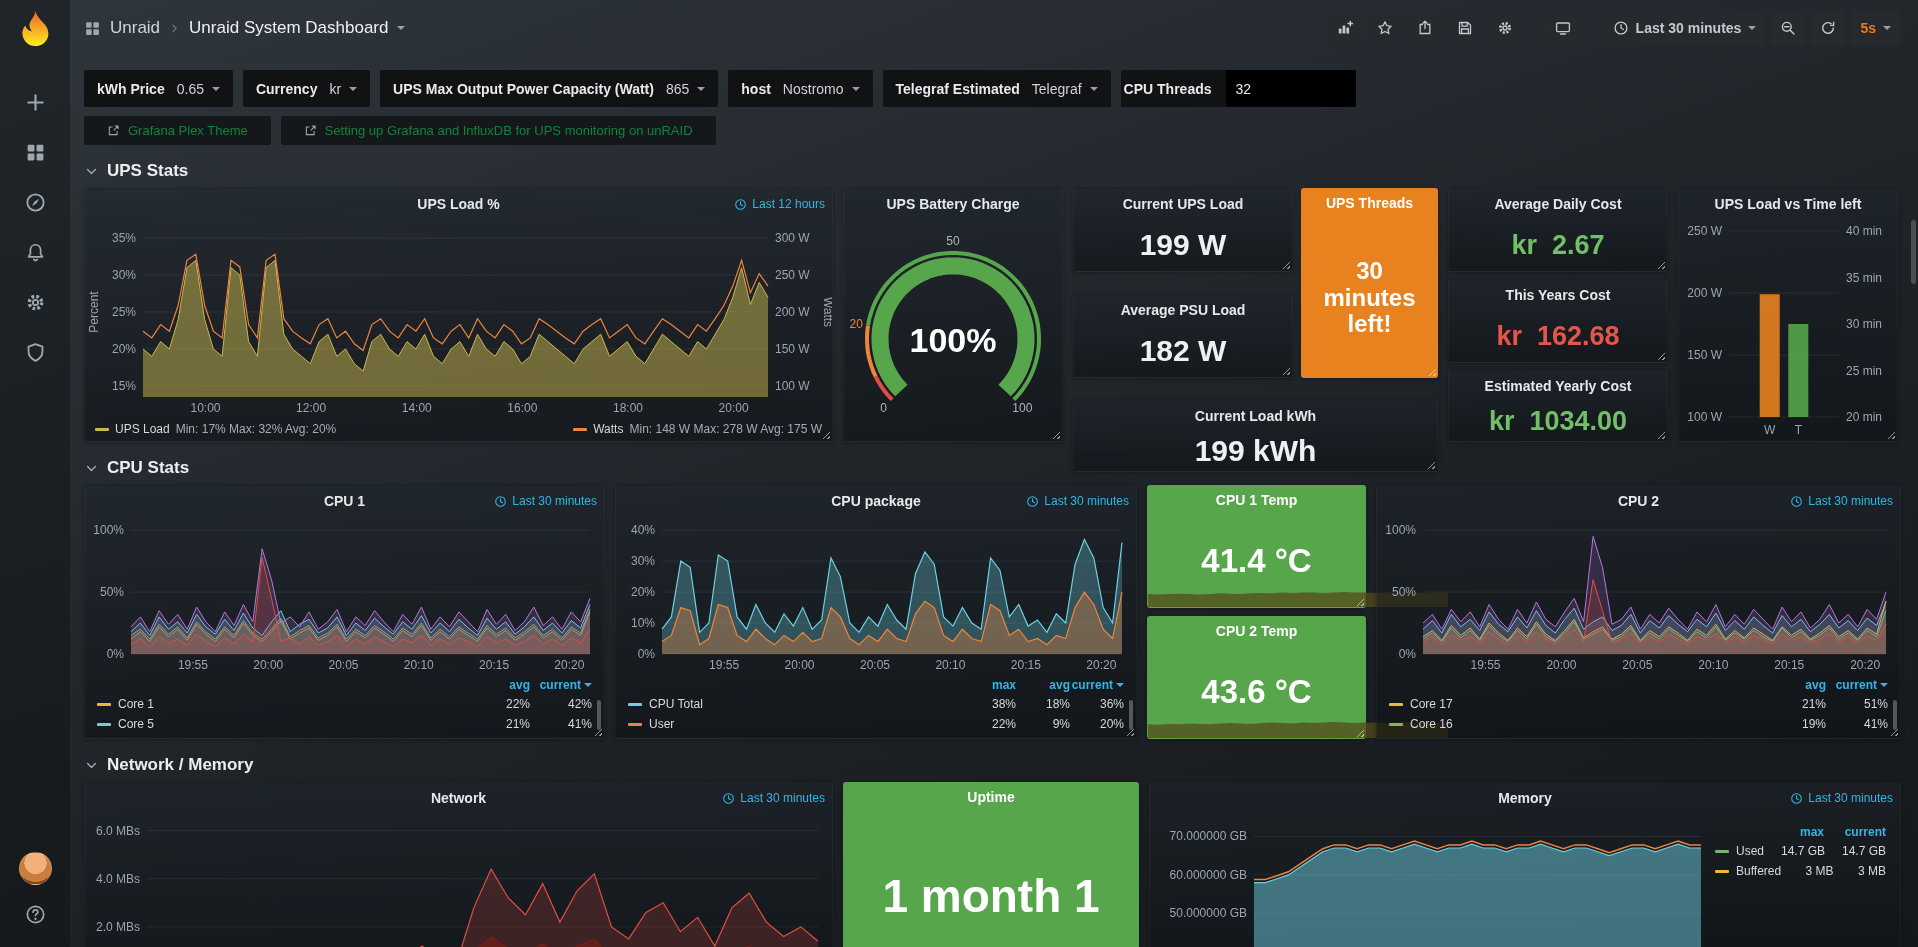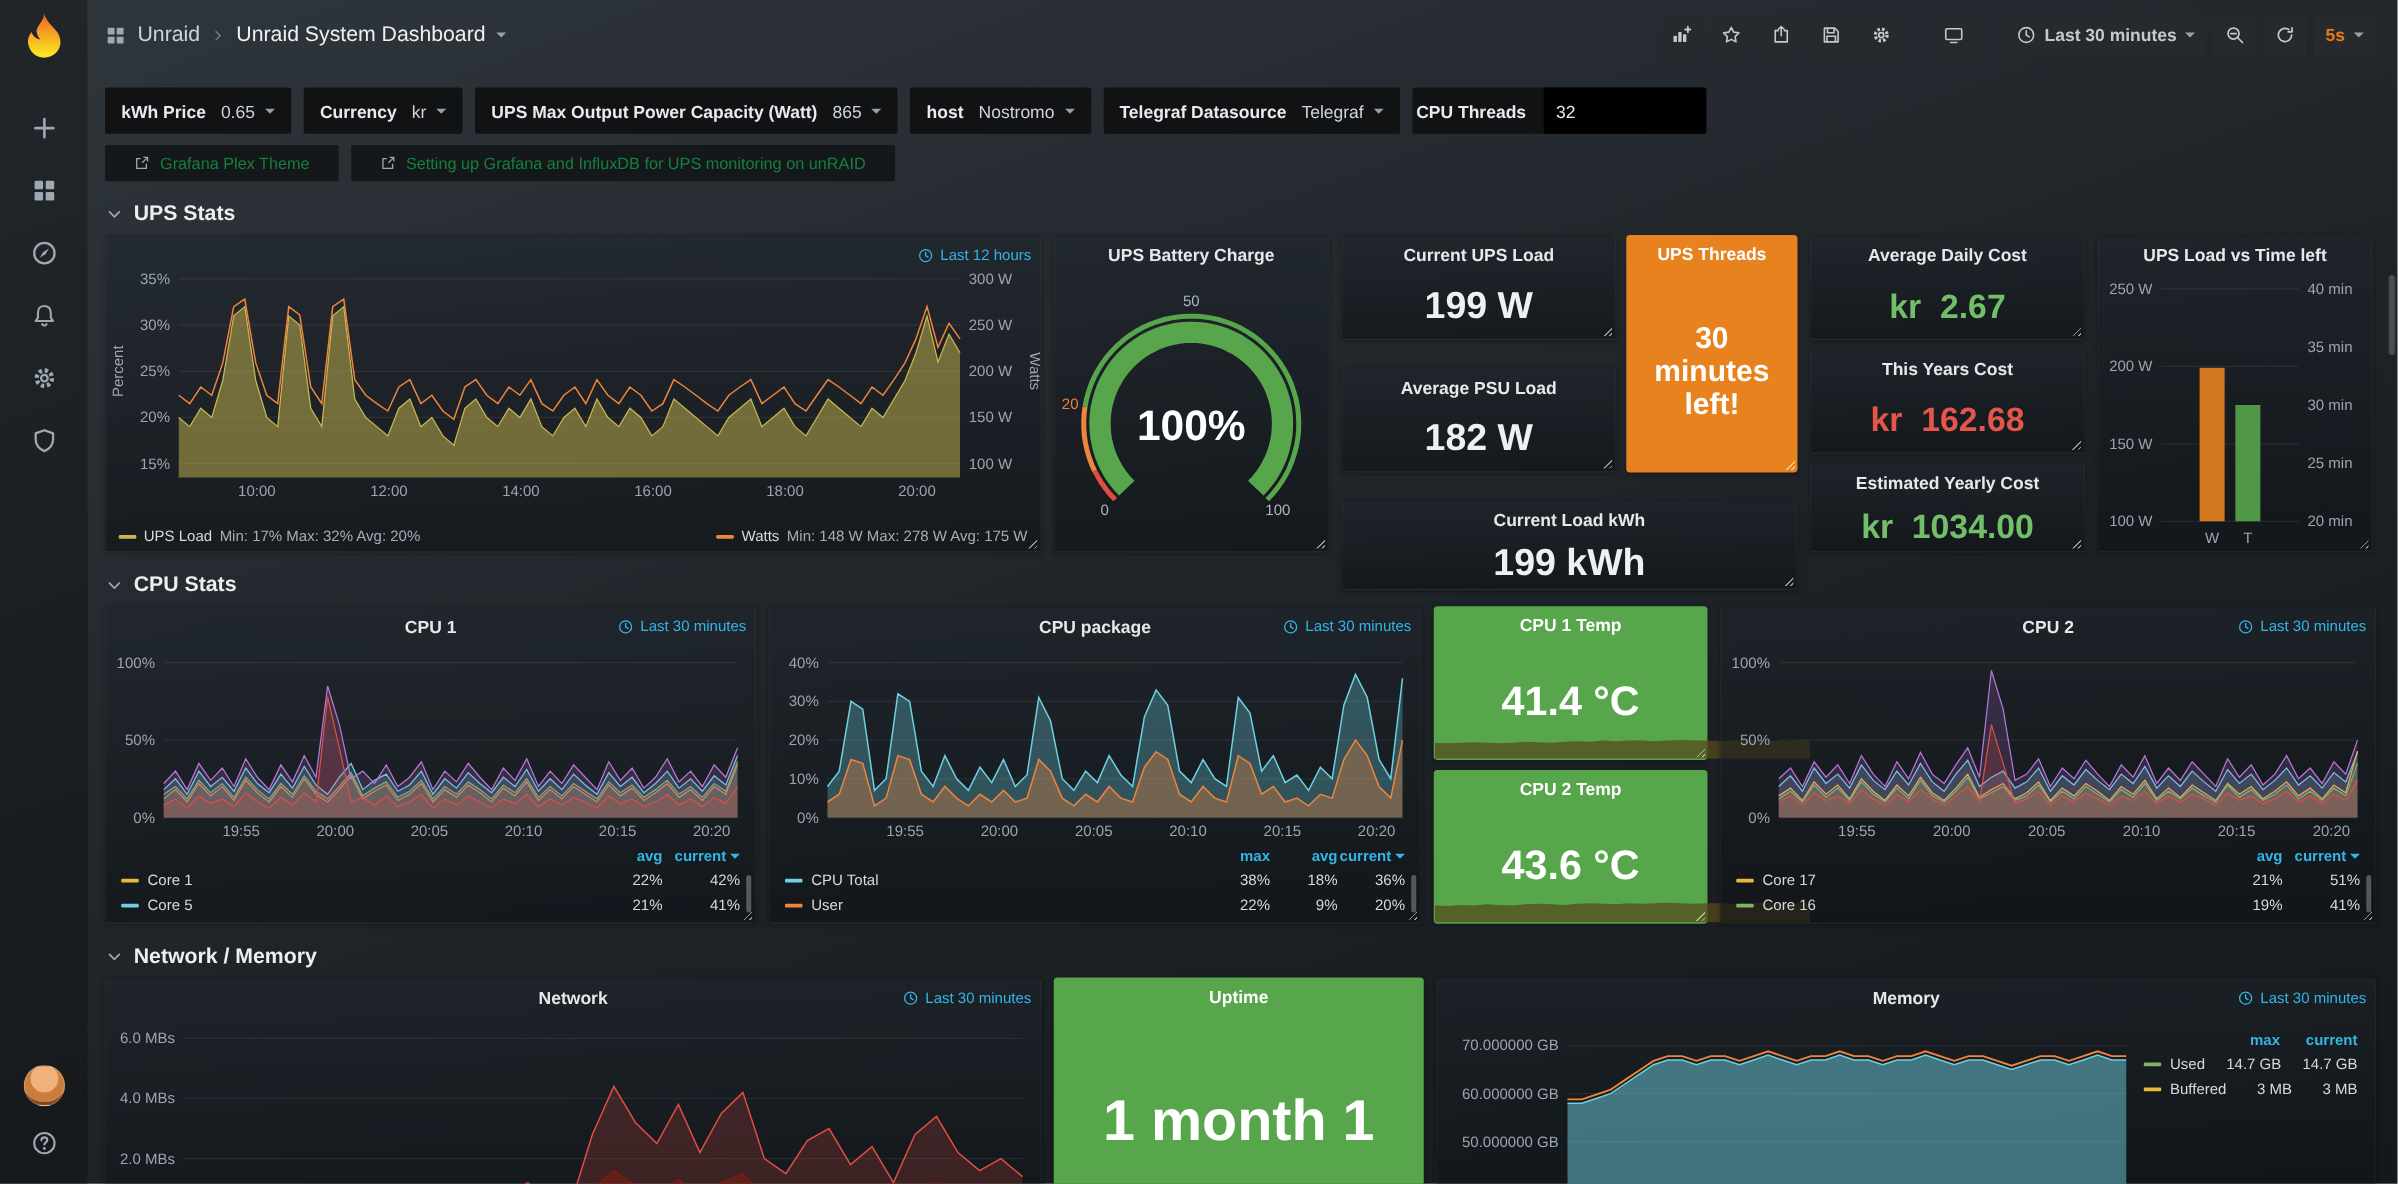--- a/index.html
+++ b/index.html
@@ -329,21 +329,21 @@
           </span>
       </div>
       <div class="var-pill">
         <span class="var-label">host</span>
         <span class="var-value">
             <span>Nostromo</span>
             <i class="caret"></i>
           </span>
       </div>
       <div class="var-pill">
-        <span class="var-label">Telegraf Datasource</span>
+        <span class="var-label">Telegraf Estimated</span>
         <span class="var-value">
             <span>Telegraf</span>
             <i class="caret"></i>
           </span>
       </div>
       <div class="var-pill threads">
         <span class="var-label">CPU Threads</span>
         <input class="var-input" value="32" style="">
       </div>
     </div>
@@ -365,20 +365,23 @@
 
     <div class="section-head">
       <svg>
           <use href="#i-chevdown"></use>
         </svg>
       <span>UPS Stats</span>
     </div>
     <div class="row" style="height:254px">
 
       <div class="panel" style="width:749px">
+        <div class="panel-title">
+            <span>UPS Load %</span>
+          </div>
         <span class="panel-time">
             <svg>
               <use href="#i-clock"></use>
             </svg>
             <span>Last 12 hours</span>
           </span>
         <svg class="chart" viewBox="0 0 747 198">
             <line x1="58" x2="683" y1="166.91304347826087" y2="166.91304347826087" stroke="rgba(255,255,255,0.07)"></line>
             <text x="51" y="170.91304347826087" fill="#9DA5B0" font-size="12" text-anchor="end">15%</text>
             <line x1="58" x2="683" y1="129.95652173913044" y2="129.95652173913044" stroke="rgba(255,255,255,0.07)"></line>

